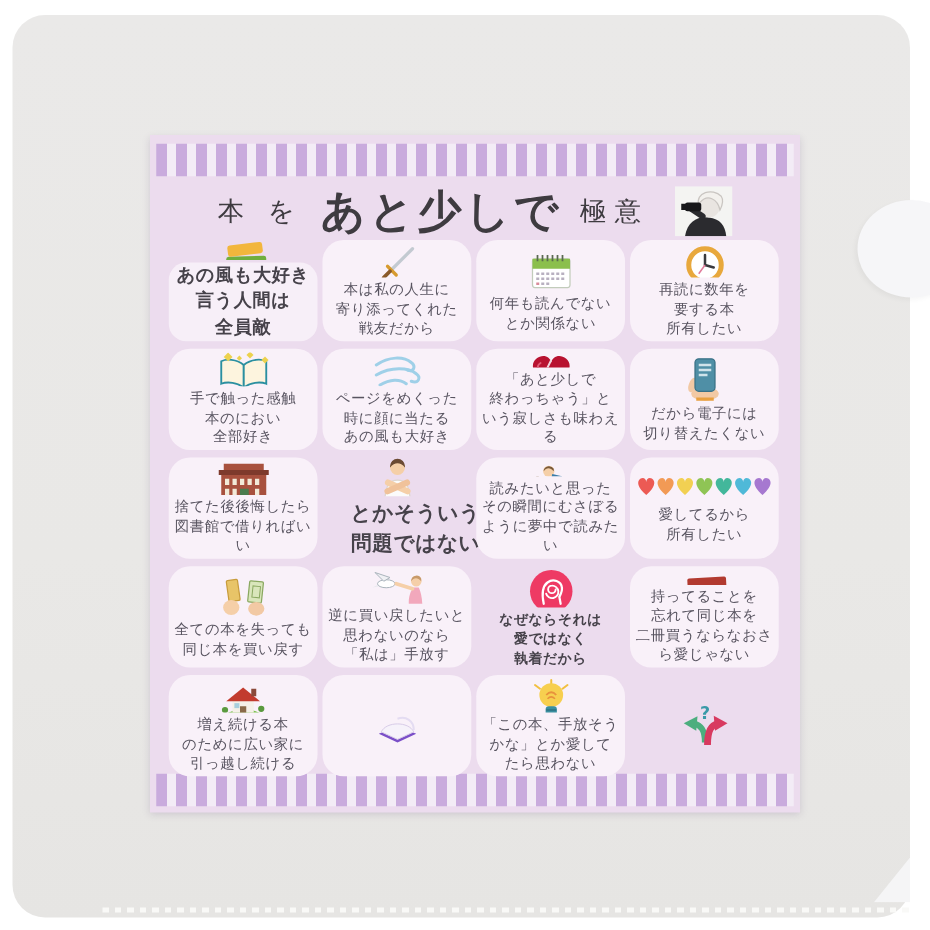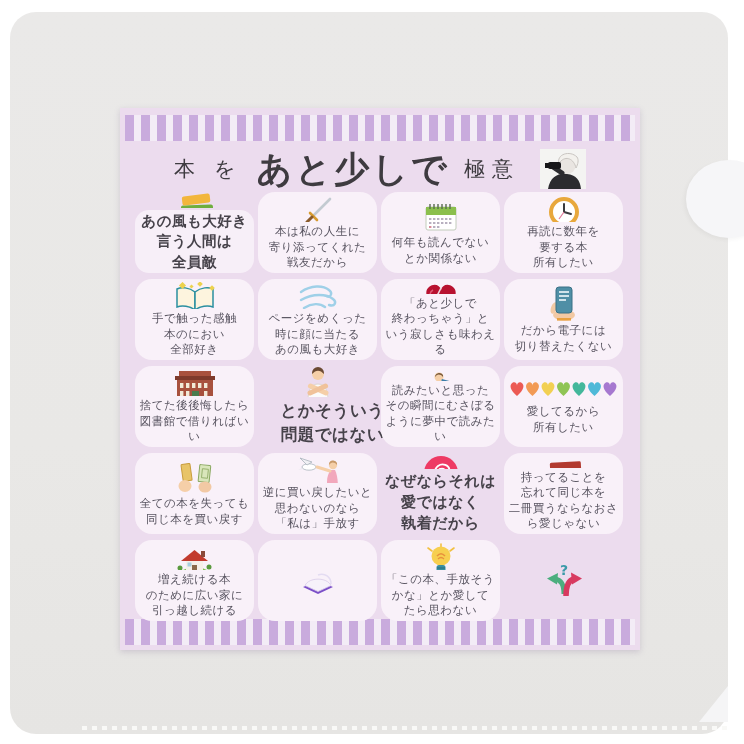--- a/index.html
+++ b/index.html
@@ -35,21 +35,21 @@
         grid-template-columns:repeat(4,119px);grid-auto-rows:81px;gap:6px 4px;}
   .cell{display:flex;flex-direction:column;align-items:center;justify-content:center;
         text-align:center;}
   .bubble{background:#f9f1f9;border-radius:17px;padding:3px 2px;}
   .txt{white-space:pre-line;font-size:11.5px;line-height:1.32;letter-spacing:0.5px;
        color:#585460;margin-top:2px;}
   .em .txt{font-weight:800;color:#46424a;width:max-content;}
   .em1 .txt{font-size:14.5px;line-height:1.4;background:rgba(252,247,252,0.7);
        border-radius:14px;padding:1px 6px;}
   .em10 .txt{font-size:16.5px;line-height:1.45;margin-left:30px;}
-  .em15 .txt{font-size:15px;line-height:1.4;}
+  .em15 .txt{font-size:11px;line-height:1.4;}
   .em20 .txt{font-size:12.8px;line-height:1.45;letter-spacing:0.2px;}
   .ic{display:block;margin:0 auto;}
 </style>
 </head>
 <body>
 
 <div class="stage">
   <div class="file"></div>
   <div class="notch"></div>
   <div class="corner-fold"></div>

